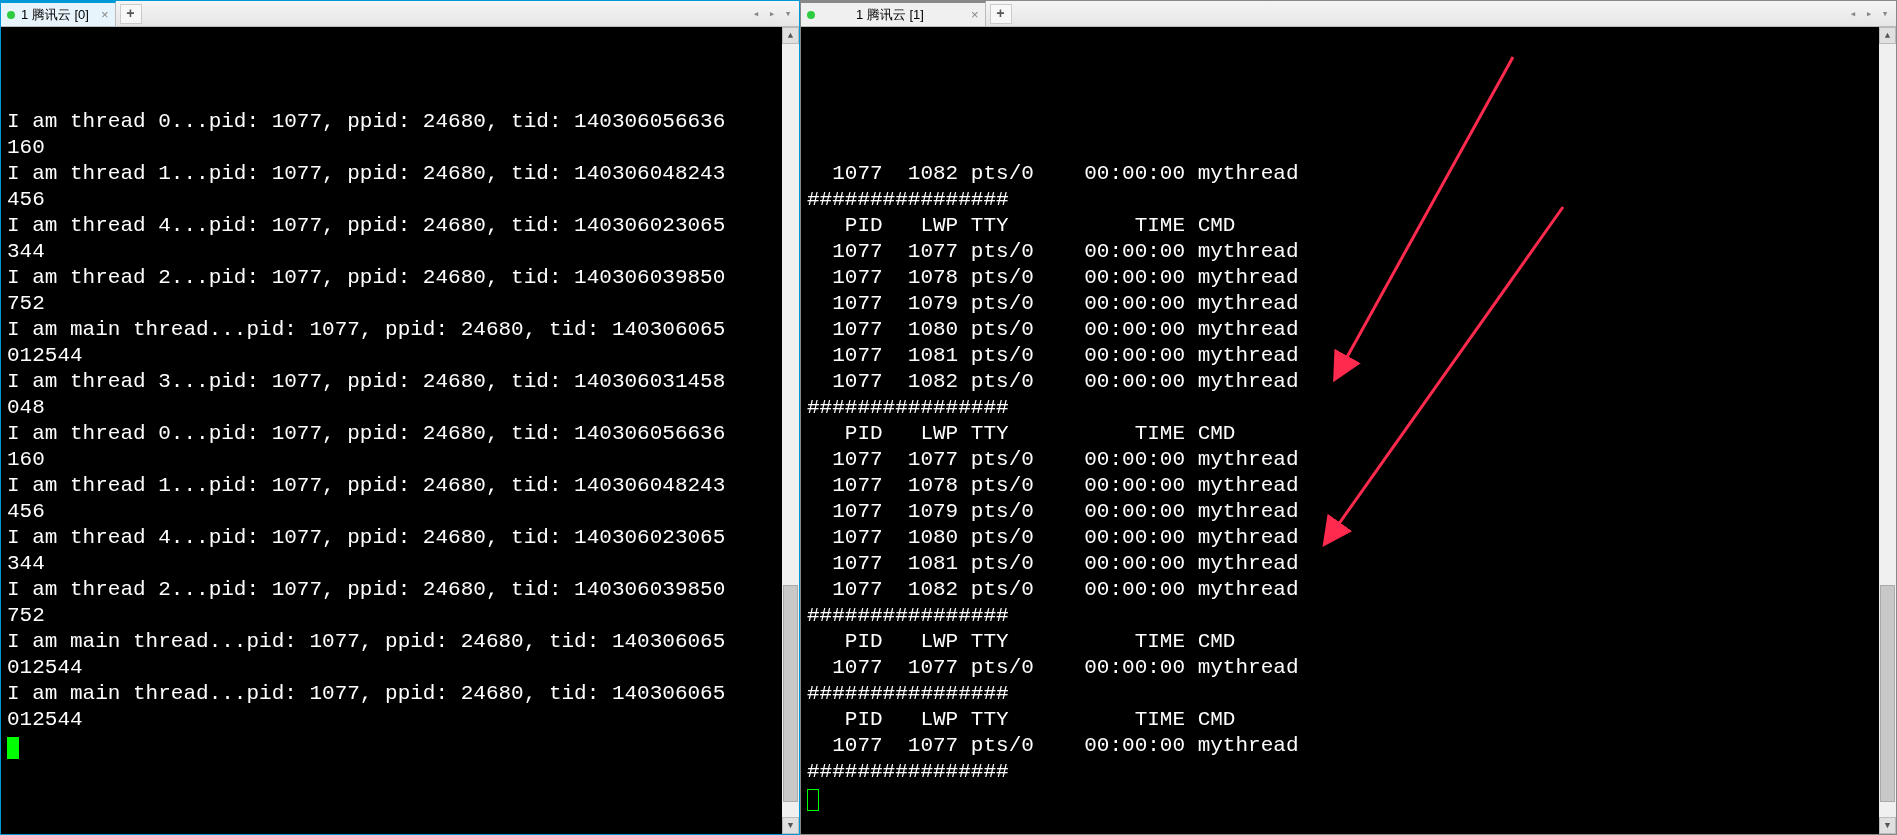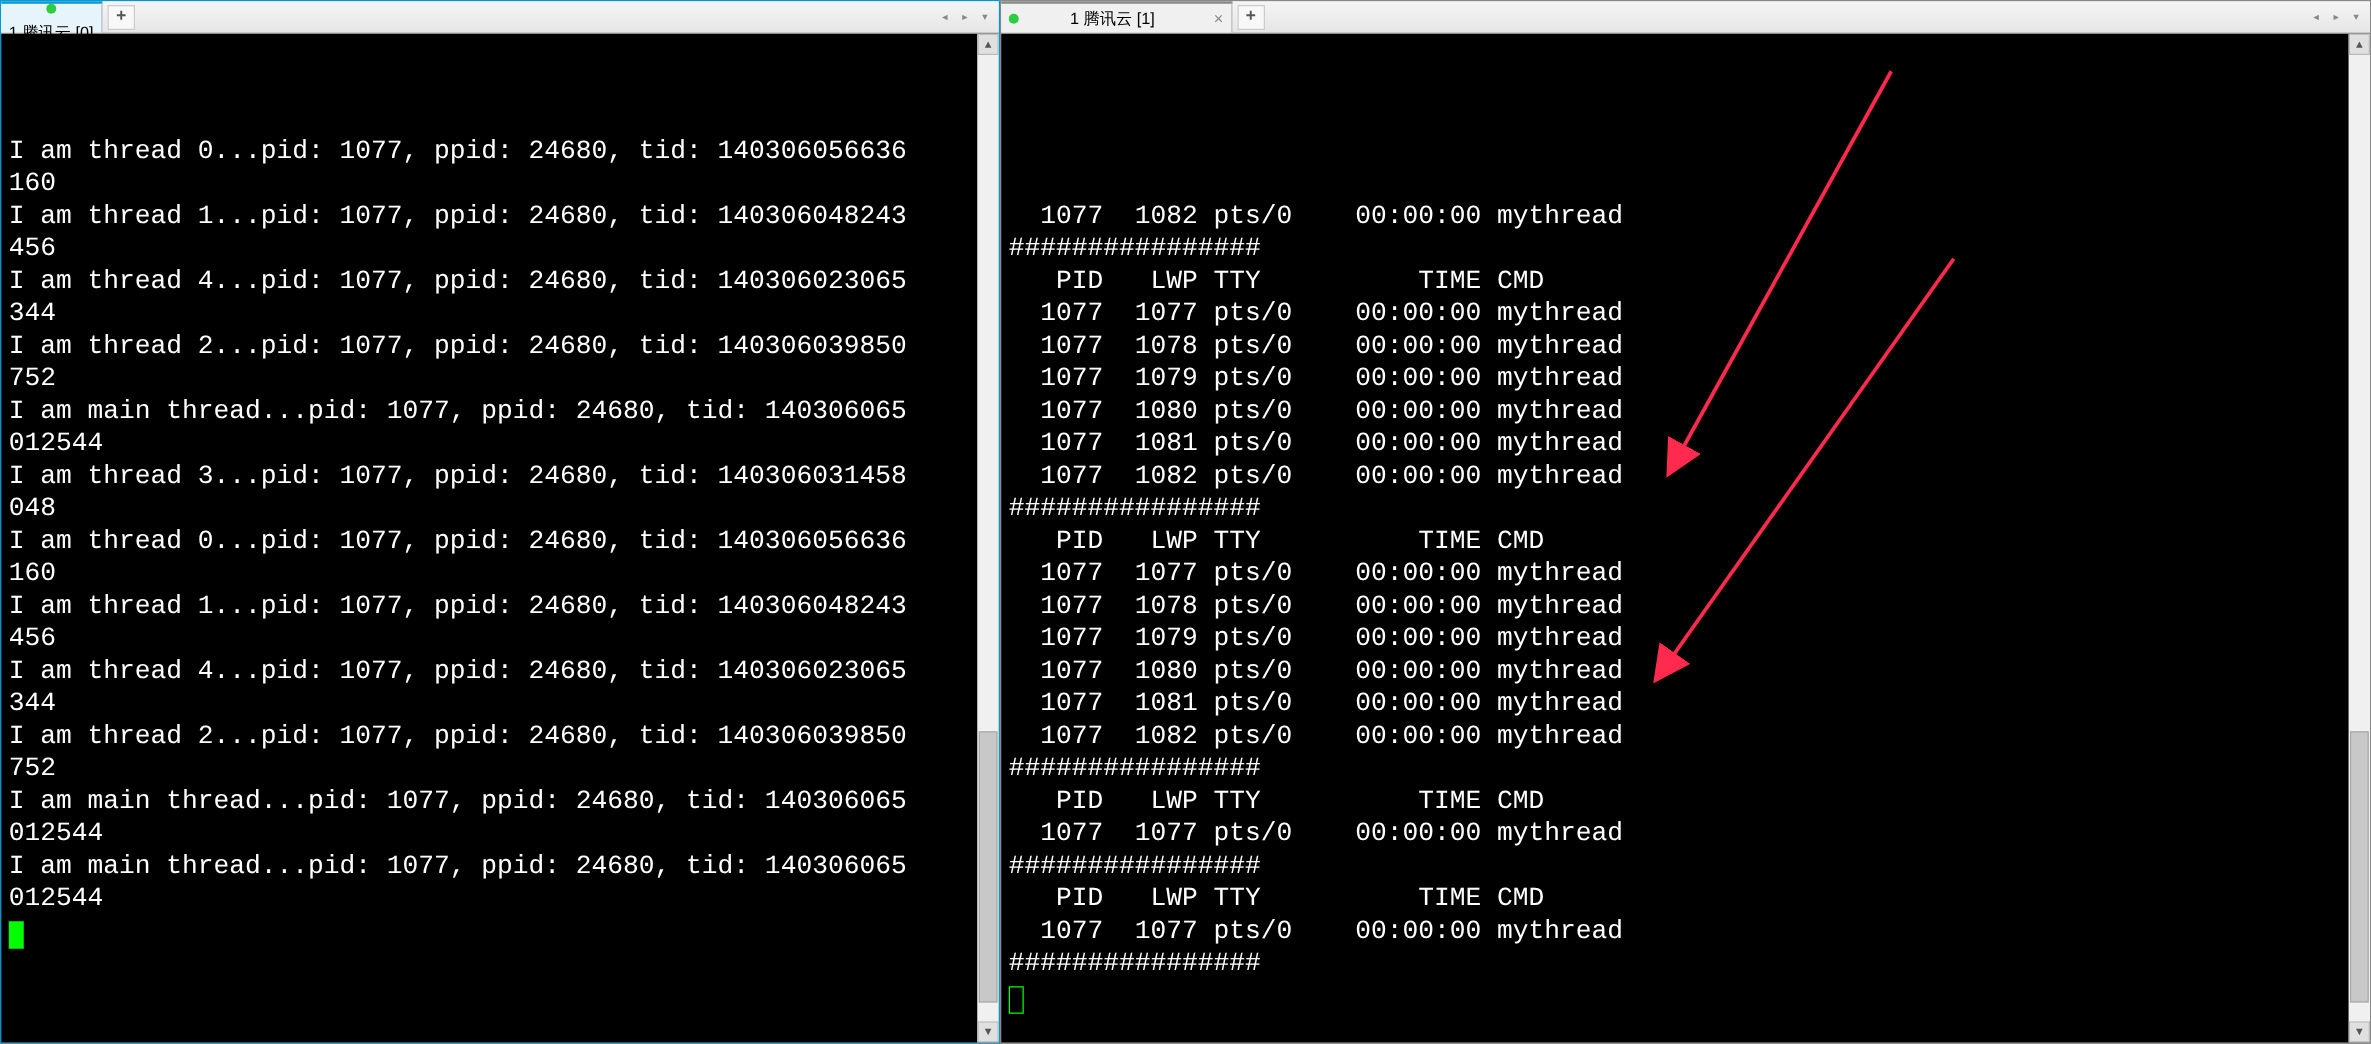--- a/index.html
+++ b/index.html
@@ -31,21 +31,21 @@
     height: 25px;
     padding: 0 6px 0 6px;
     display: flex;
     align-items: center;
     gap: 6px;
     font-size: 13px;
     font-family: "Microsoft YaHei", sans-serif;
     border-right: 1px solid #bbb;
     cursor: pointer;
   }
-  .tab.active-left { background: #e8f4fb; border-top: 2px solid #0099d8; flex-direction: column; }
+  .tab.active-left { background: #e8f4fb; border-top: 2px solid #0099d8; }
   .tab.active-right { background: #f0f0f0; border-top: 2px solid #888; gap: 41px; }
   .dot { width: 8px; height: 8px; border-radius: 50%; display:inline-block; flex:none; }
   .dot-green { background: #2ecc40; }
   .tab-close {
     margin-left: 6px;
     font-size: 13px;
     color: #888;
     cursor: pointer;
     line-height: 1;
   }

